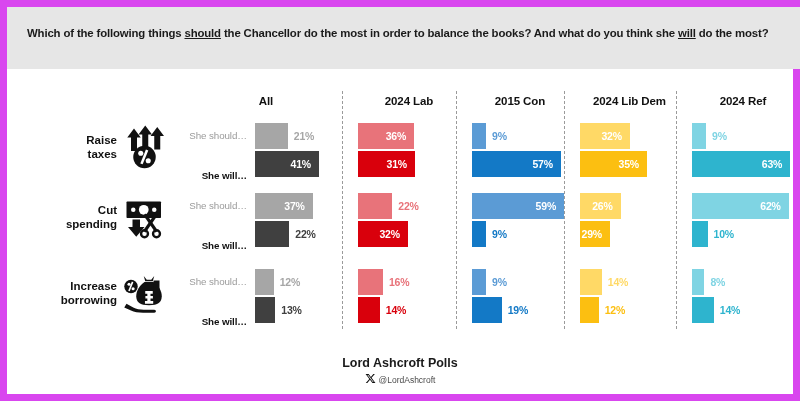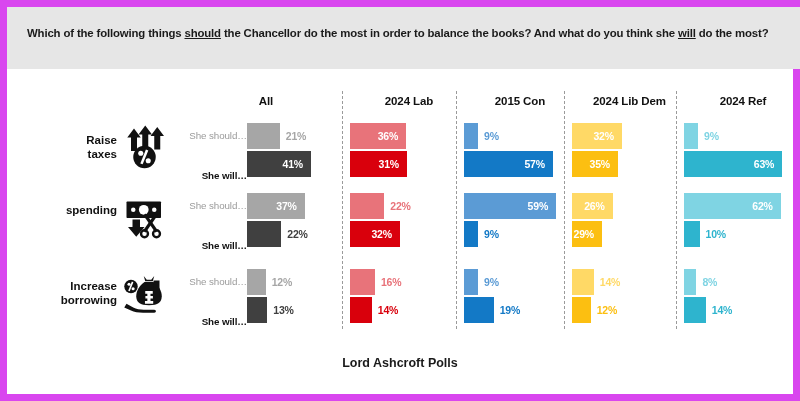--- a/index.html
+++ b/index.html
@@ -61,20 +61,21 @@
     position:absolute; width:78px; text-align:right;
     font-size:9.8px; line-height:12px; letter-spacing:-0.1px;
   }
   .series-label.should{ color:#9b9b9b; font-weight:400; }
   .series-label.will{ color:#111111; font-weight:700;margin-top:12px; }
 
   
   .bar{
     position:absolute; height:26px;
     box-sizing:border-box;
+    margin-left:8px;
   }
   .bar .val{
     position:absolute; top:0; height:26px; line-height:26px;
     font-size:10.5px; font-weight:700; letter-spacing:-0.2px;
     white-space:nowrap;
   }
   .bar .val.inside{ right:8px; color:#ffffff; }
   .bar .val.outside{ left:calc(100% + 6px); }
 
   
@@ -147,30 +148,31 @@
       </div>
       <div class="bar" style="left: 457px; top: 116px; width: 14.04px; background: rgb(91, 155, 213);">
         <span class="val outside" style="color: rgb(91, 155, 213);">9%</span>
       </div>
       <div class="bar" style="left: 457px; top: 144px; width: 88.92px; background: rgb(19, 121, 198);">
         <span class="val inside">57%</span>
       </div>
       <div class="bar" style="left: 565px; top: 116px; width: 49.92px; background: rgb(255, 217, 102);">
         <span class="val inside">32%</span>
       </div>
-      <div class="bar" style="left: 565px; top: 144px; width: 46px; background: rgb(252, 191, 17);">
+      <div class="bar" style="left: 565px; top: 144px; width: 67px; background: rgb(252, 191, 17);">
         <span class="val inside">35%</span>
       </div>
       <div class="bar" style="left: 677px; top: 116px; width: 14.04px; background: rgb(127, 212, 227);">
         <span class="val outside" style="color: rgb(127, 212, 227);">9%</span>
       </div>
       <div class="bar" style="left: 677px; top: 144px; width: 98.28px; background: rgb(46, 180, 206);">
         <span class="val inside">63%</span>
       </div>
       <div class="row-label" style="left: 18px; top: 196px;">
+        <div>Cut</div>
         <div>spending</div>
       </div>
       <div class="row-icon" style="left: 115px; top: 188px;">
         <svg viewBox="0 0 64 60">
       <g fill="#111111">
         <rect x="6" y="8" width="46" height="22" rx="1"></rect>
       </g>
       <g fill="#ffffff">
         <circle cx="15" cy="19" r="3"></circle>
         <circle cx="43" cy="19" r="3"></circle>
@@ -274,14 +276,21 @@
       </div>
       <div class="bar" style="left: 677px; top: 262px; width: 12.48px; background: rgb(127, 212, 227);">
         <span class="val outside" style="color: rgb(127, 212, 227);">8%</span>
       </div>
       <div class="bar" style="left: 677px; top: 290px; width: 21.84px; background: rgb(46, 180, 206);">
         <span class="val outside" style="color: rgb(46, 180, 206);">14%</span>
       </div>
     </div>
 
   <div class="footer-title">Lord Ashcroft Polls</div>
+  <div class="footer-handle">
+    <span class="xmark">
+      <svg viewBox="0 0 24 24" width="11" height="11" aria-hidden="true">
+        <path fill="#111111" d="M18.244 2.25h3.308l-7.227 8.26 8.502 11.24H16.17l-5.214-6.817L4.99 21.75H1.68l7.73-8.835L1.254 2.25H8.08l4.713 6.231zm-1.161 17.52h1.833L7.084 4.126H5.117z"></path>
+      </svg>
+    </span><span>@LordAshcroft</span>
+  </div>
 
 </div>
 
 </body></html>

